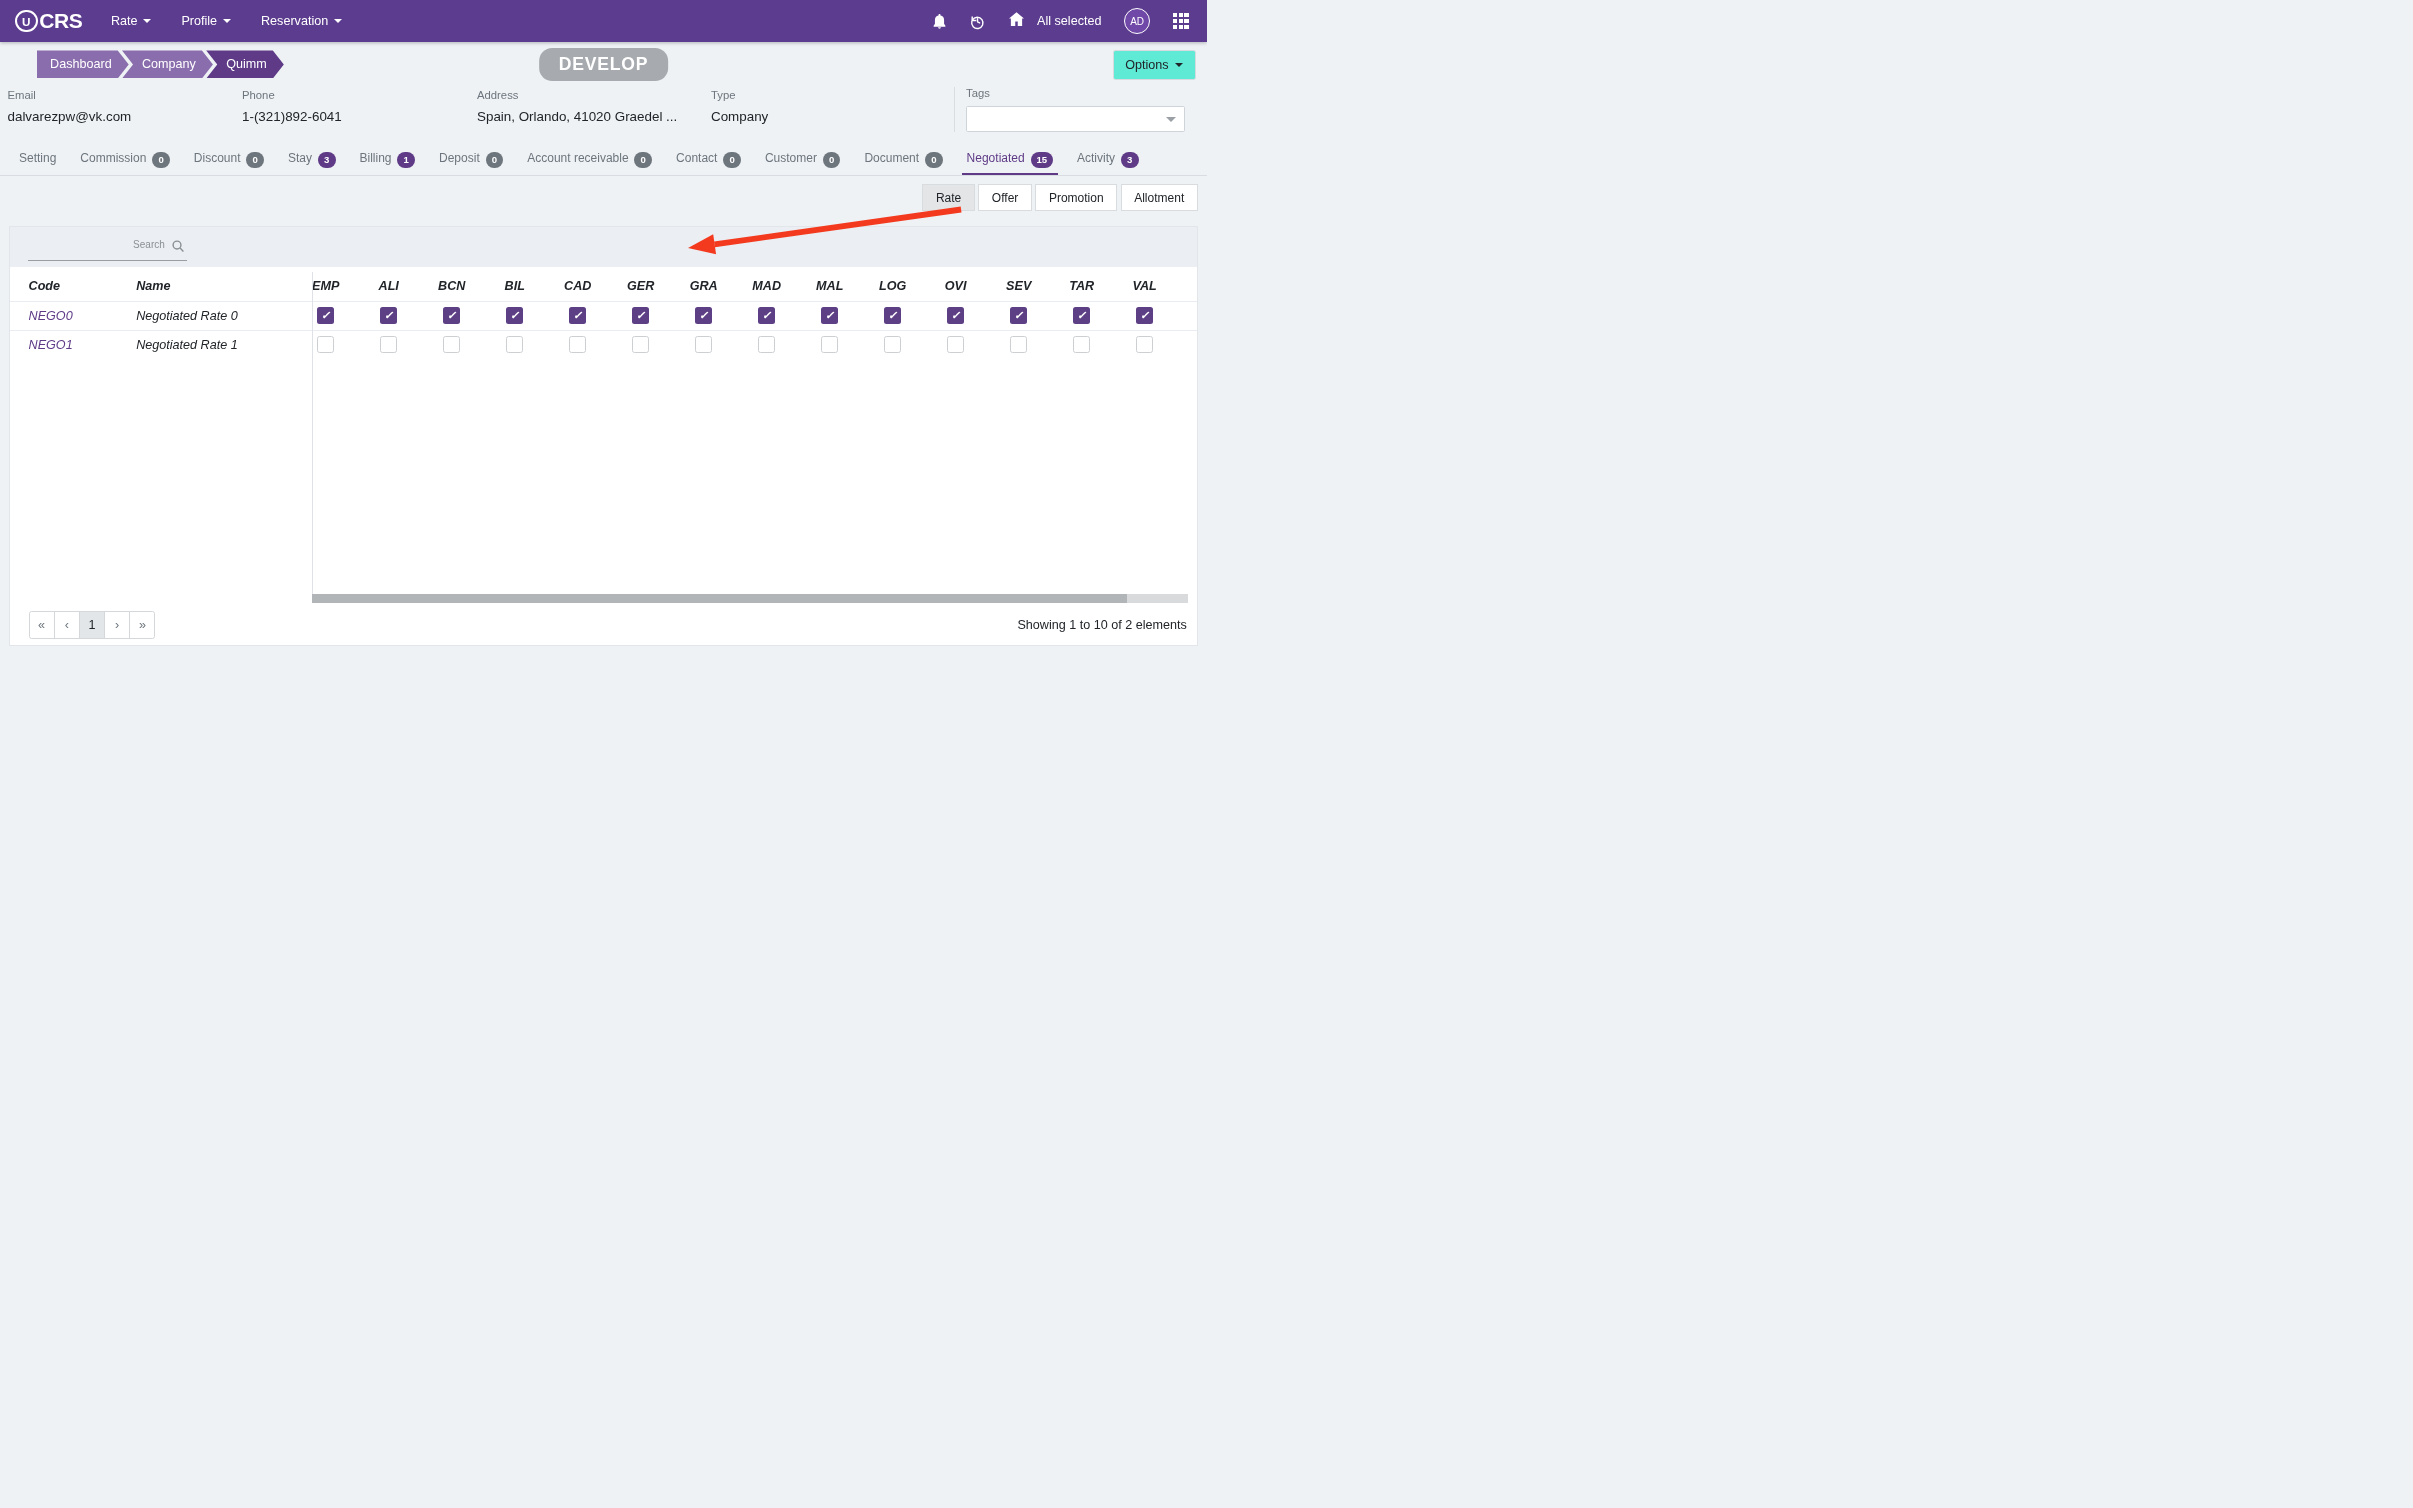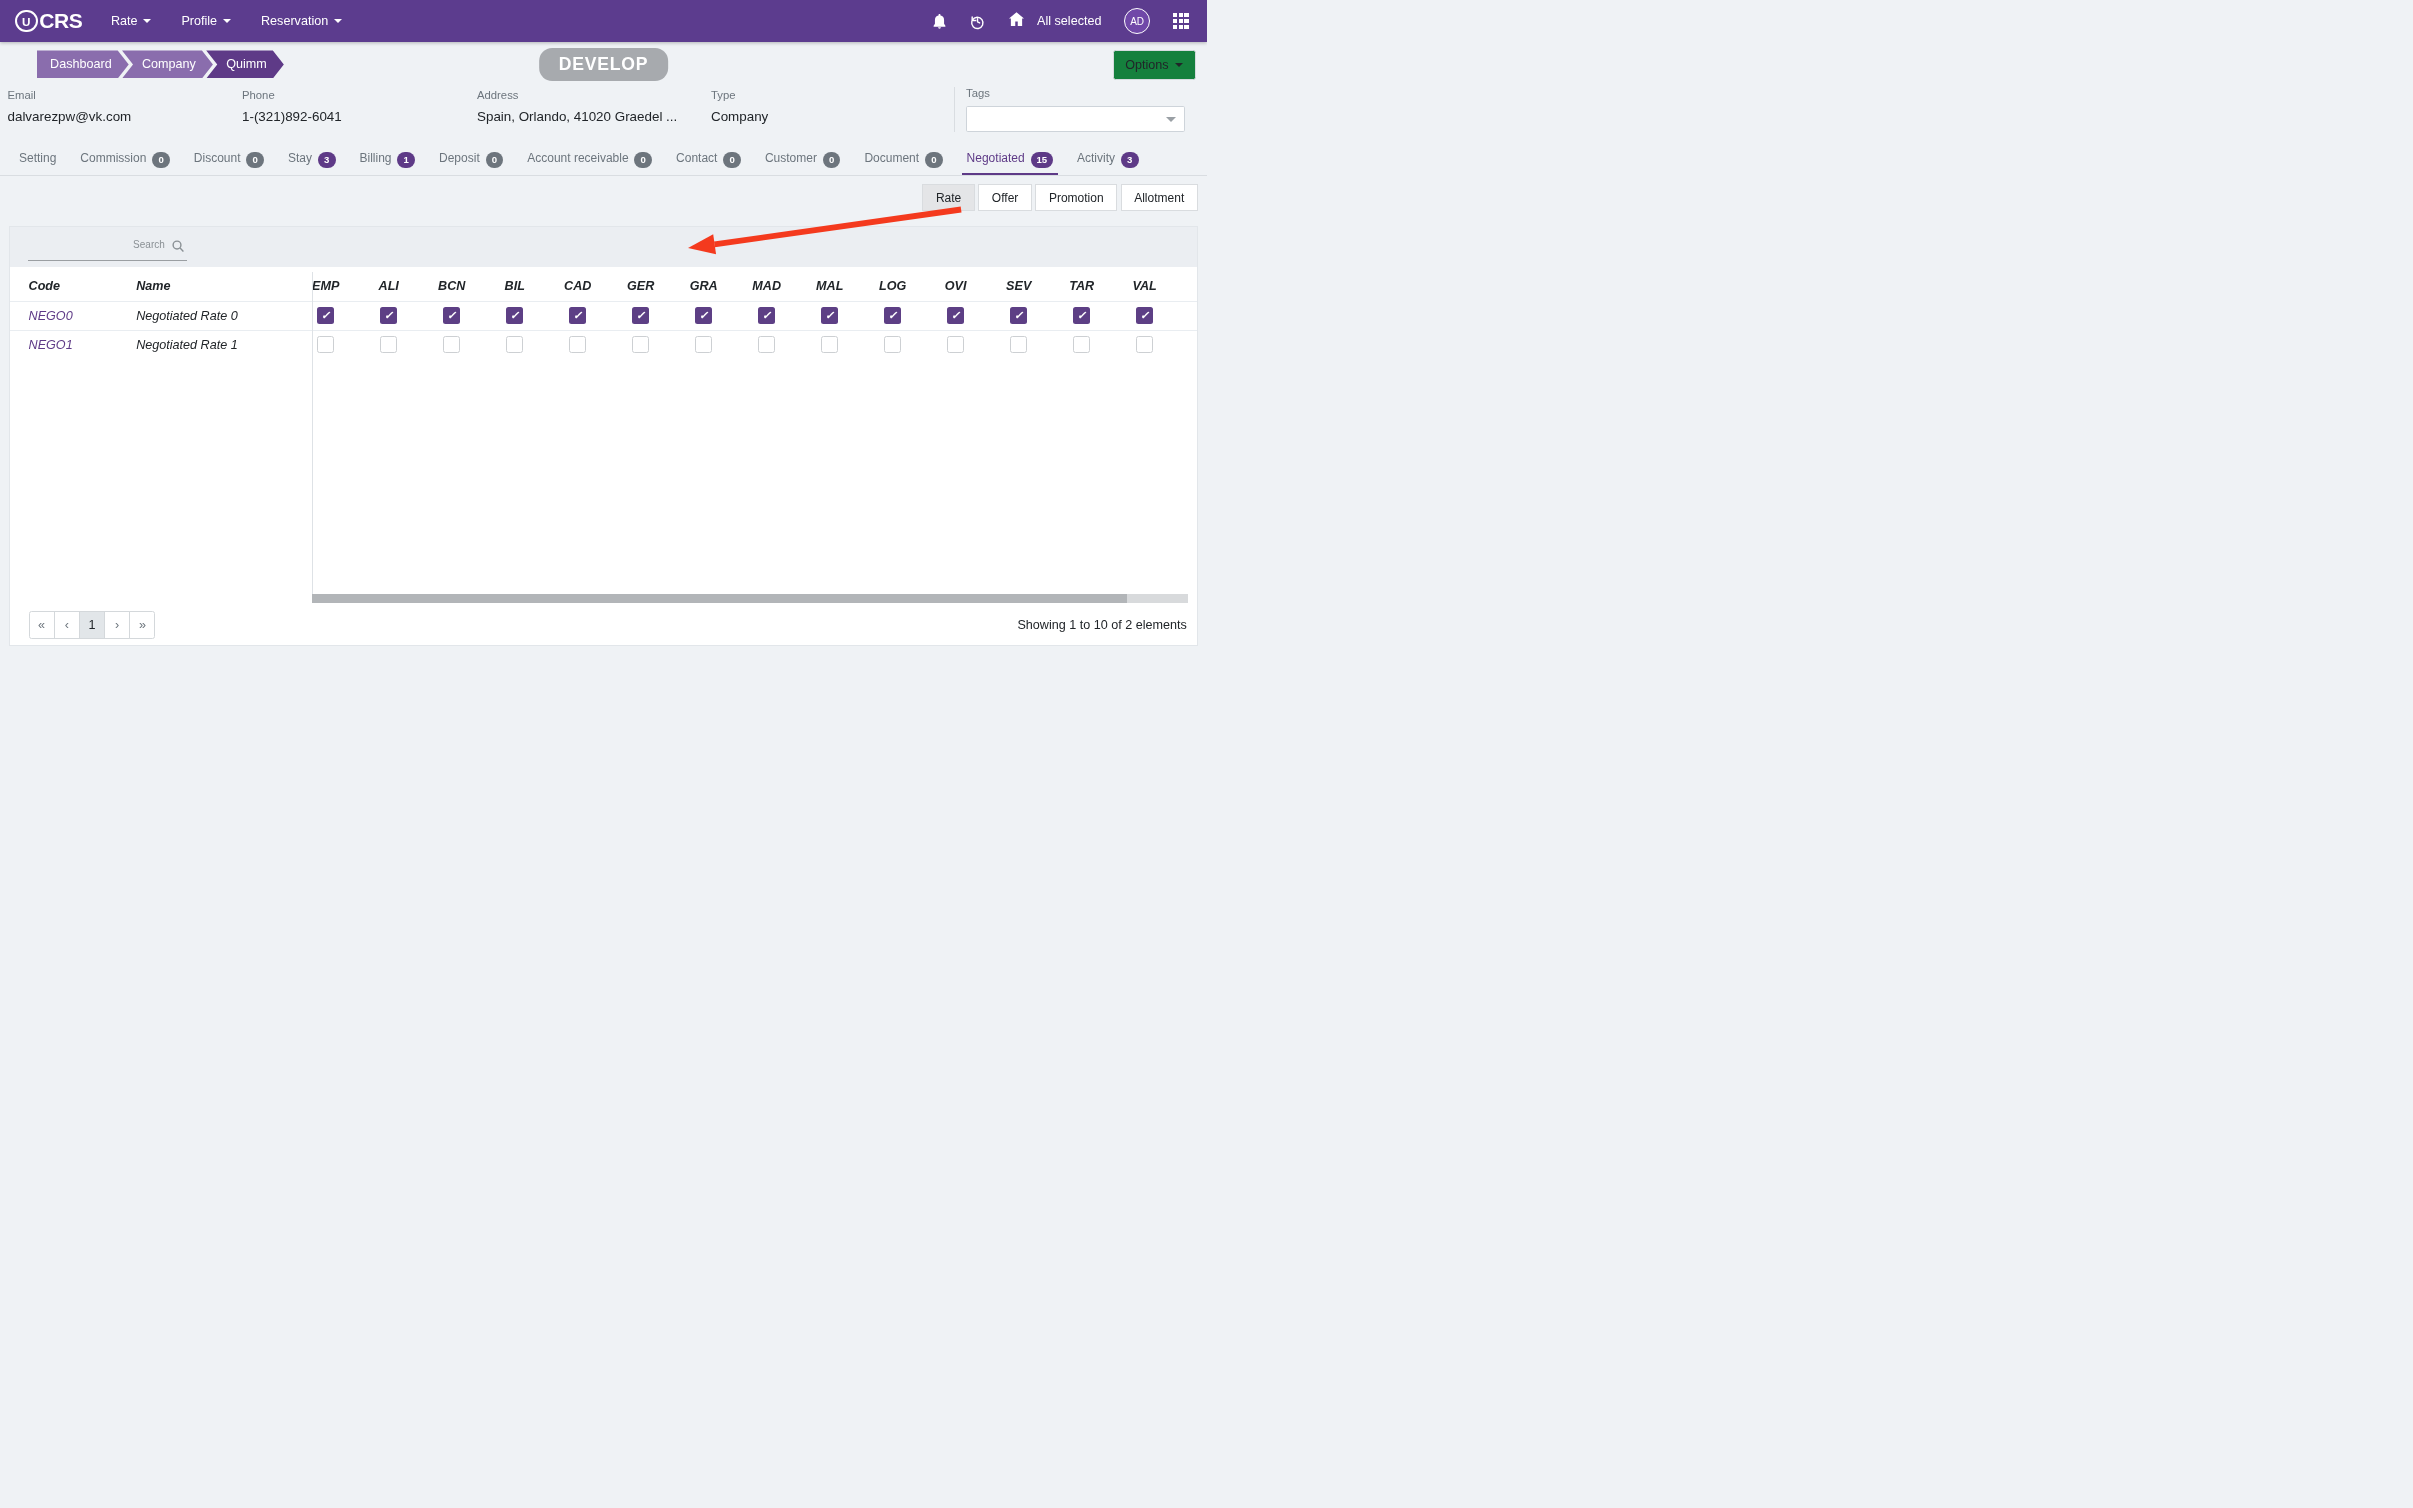--- a/index.html
+++ b/index.html
@@ -39,21 +39,21 @@
     color:#fff; font-size:12.6px; background:var(--primary-light,#8a6dad); cursor:pointer;
     clip-path:polygon(0 0, calc(100% - 11px) 0, 100% 50%, calc(100% - 11px) 100%, 0 100%, 11px 50%); }
   .crumb:first-child { clip-path:polygon(0 0, calc(100% - 11px) 0, 100% 50%, calc(100% - 11px) 100%, 0 100%); }
   .crumb + .crumb { margin-left:-6.7px; padding-left:20px; }
   .crumb.active { background:var(--primary,#5e3a87); }
 
   .env-badge { position:absolute; top:5.9px; left:50%; transform:translateX(-50%);
     background:var(--env-badge-bg,#a7aaae); color:#fff; font-weight:bold; font-size:17.6px;
     letter-spacing:0.8px; padding:5.9px 20px; border-radius:13px; }
 
-  .options-btn { position:absolute; top:8.4px; right:11px; height:30px; background:#15803d;
+  .options-btn { position:absolute; top:8.4px; right:11px; height:30px; background:#5eead4;
     border:0.8px solid #d7dbdf; border-radius:2.5px; font-size:12.6px; color:#212529;
     font-family:inherit; display:flex; align-items:center; gap:6.7px; padding:0 11.7px; cursor:pointer; }
   .options-btn .caret-down { border-top-color:#212529; }
 
   
   .info-field { position:absolute; top:47px; }
   .info-field:nth-of-type(1){ left:7.5px; }  .info-field:nth-of-type(2){ left:242px; }
   .info-field:nth-of-type(3){ left:477px; } .info-field:nth-of-type(4){ left:711px; }
   .field-label { font-size:11.3px; color:var(--muted,#6c757d); }
   .field-value { font-size:13.4px; color:var(--text,#212529); margin-top:7.5px; }

